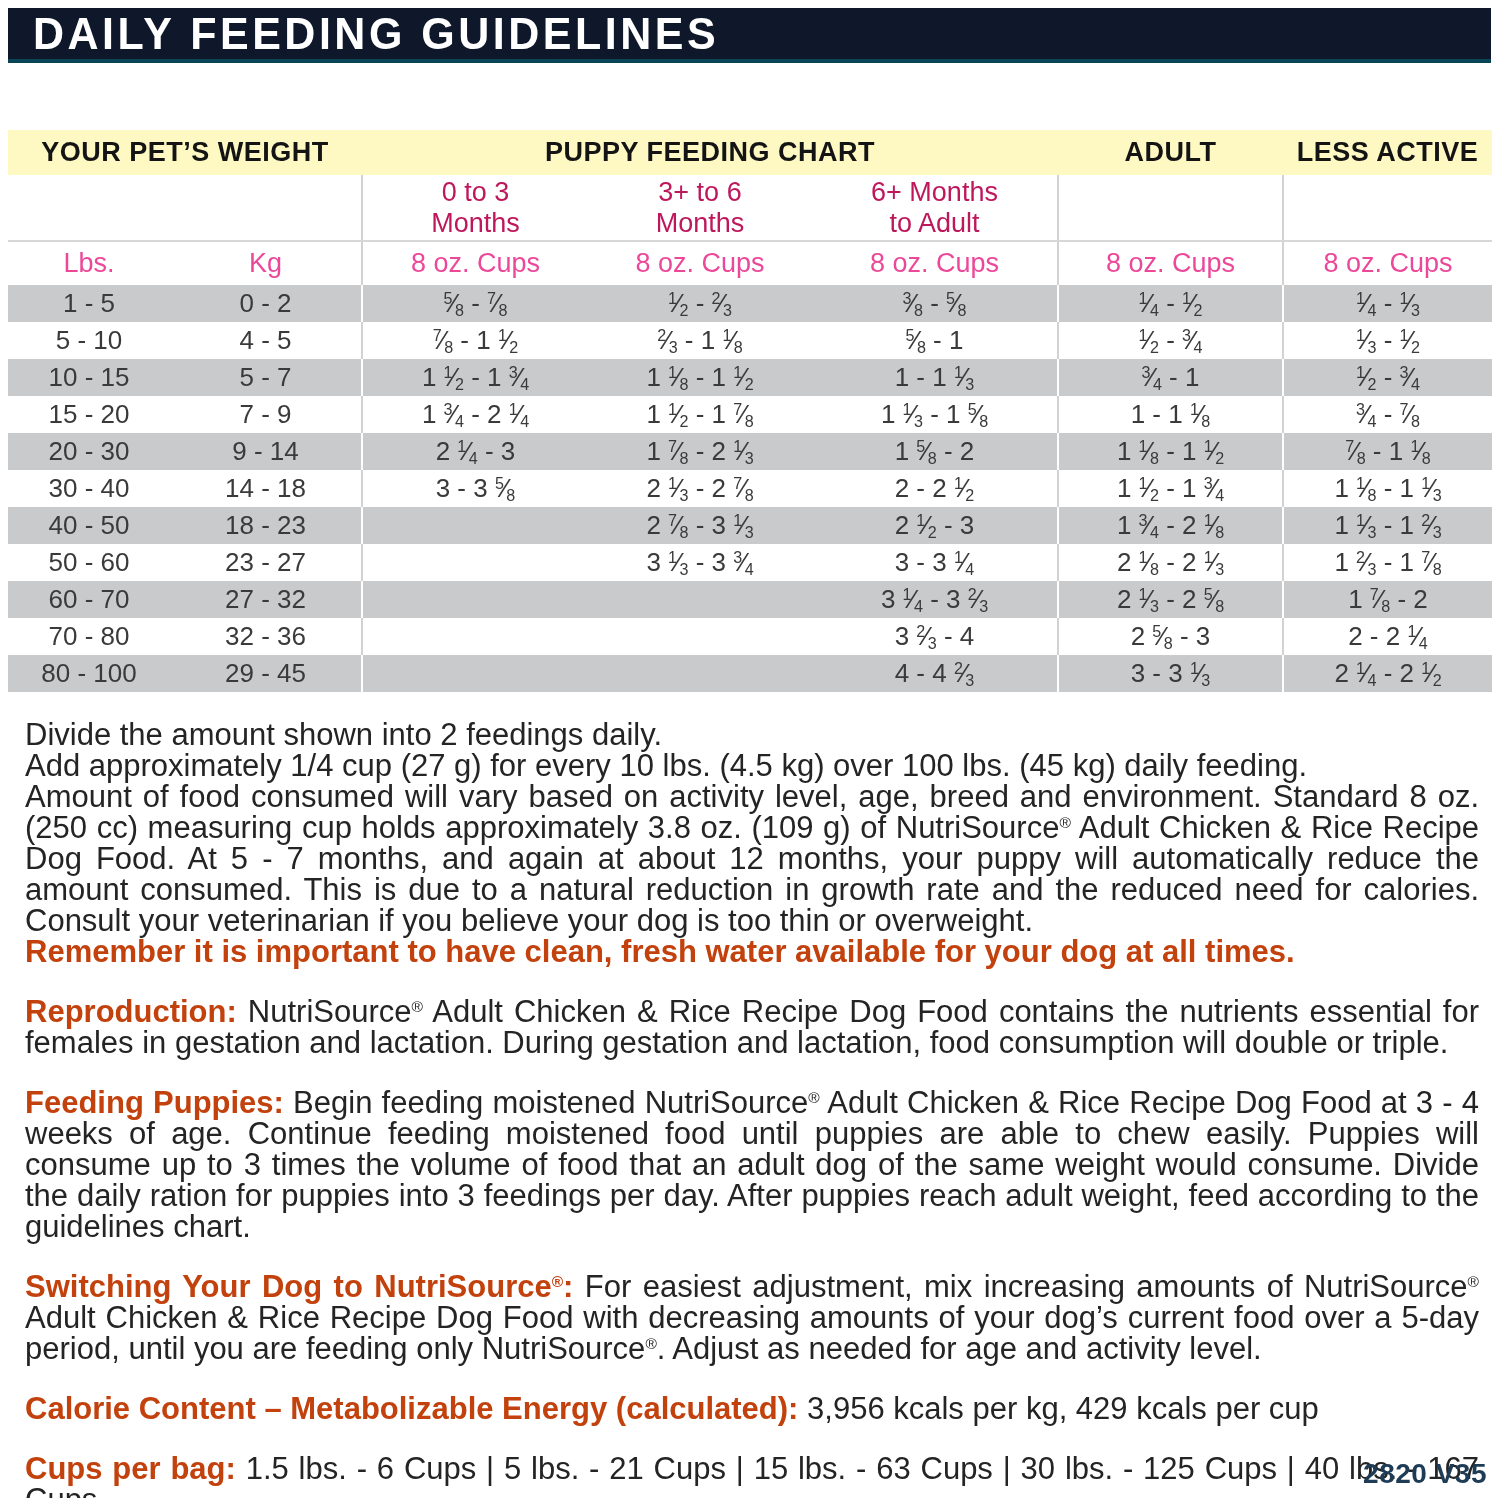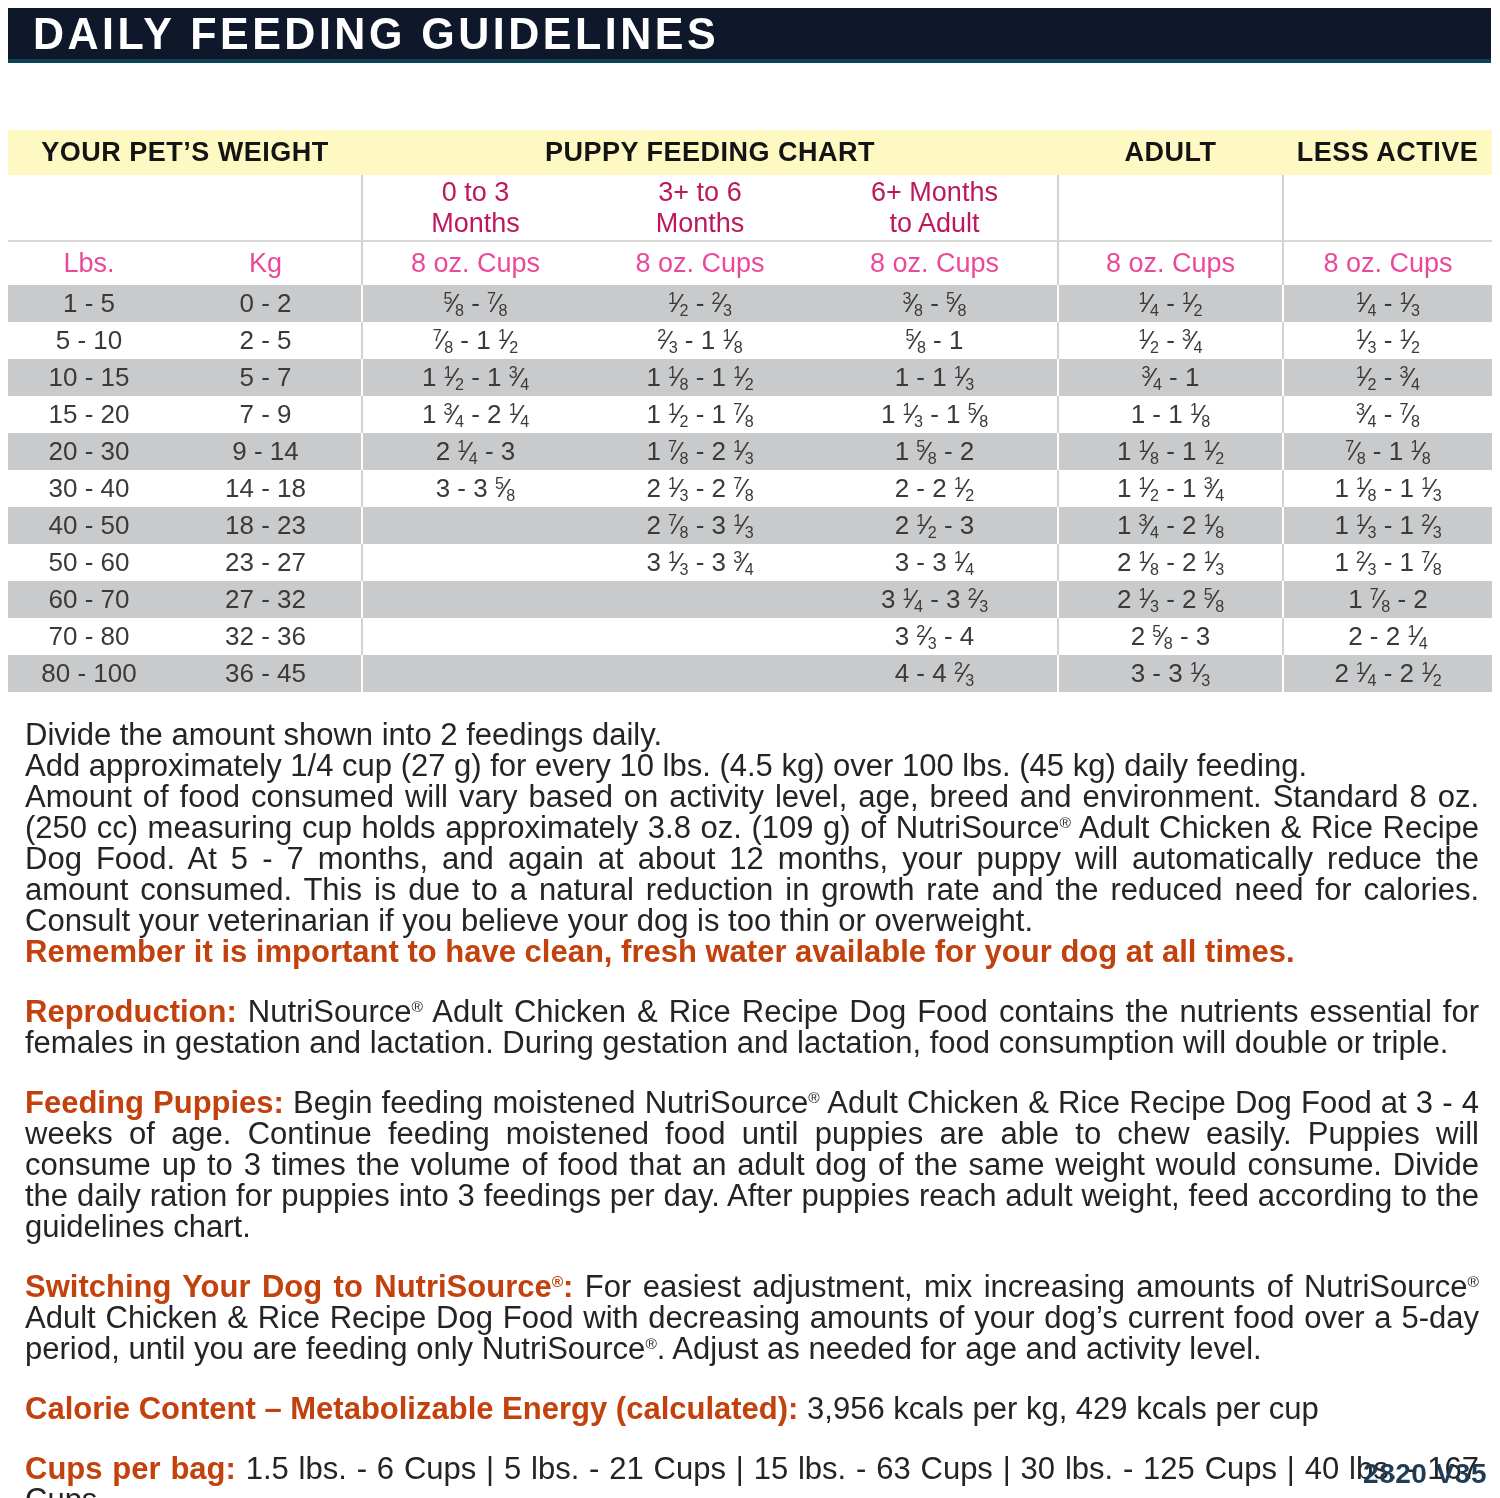--- a/index.html
+++ b/index.html
@@ -107,21 +107,21 @@
         <td>1 - 5</td>
         <td>0 - 2</td>
         <td class="bl"><span class="fr"><span class="fn">5</span><span class="fs">⁄</span><span class="fd">8</span></span> - <span class="fr"><span class="fn">7</span><span class="fs">⁄</span><span class="fd">8</span></span></td>
         <td><span class="fr"><span class="fn">1</span><span class="fs">⁄</span><span class="fd">2</span></span> - <span class="fr"><span class="fn">2</span><span class="fs">⁄</span><span class="fd">3</span></span></td>
         <td><span class="fr"><span class="fn">3</span><span class="fs">⁄</span><span class="fd">8</span></span> - <span class="fr"><span class="fn">5</span><span class="fs">⁄</span><span class="fd">8</span></span></td>
         <td class="bl"><span class="fr"><span class="fn">1</span><span class="fs">⁄</span><span class="fd">4</span></span> - <span class="fr"><span class="fn">1</span><span class="fs">⁄</span><span class="fd">2</span></span></td>
         <td class="bl"><span class="fr"><span class="fn">1</span><span class="fs">⁄</span><span class="fd">4</span></span> - <span class="fr"><span class="fn">1</span><span class="fs">⁄</span><span class="fd">3</span></span></td>
       </tr>
       <tr class="w">
         <td>5 - 10</td>
-        <td>2 - 5</td>
+        <td>4 - 5</td>
         <td class="bl"><span class="fr"><span class="fn">7</span><span class="fs">⁄</span><span class="fd">8</span></span> - 1 <span class="fr"><span class="fn">1</span><span class="fs">⁄</span><span class="fd">2</span></span></td>
         <td><span class="fr"><span class="fn">2</span><span class="fs">⁄</span><span class="fd">3</span></span> - 1 <span class="fr"><span class="fn">1</span><span class="fs">⁄</span><span class="fd">8</span></span></td>
         <td><span class="fr"><span class="fn">5</span><span class="fs">⁄</span><span class="fd">8</span></span> - 1</td>
         <td class="bl"><span class="fr"><span class="fn">1</span><span class="fs">⁄</span><span class="fd">2</span></span> - <span class="fr"><span class="fn">3</span><span class="fs">⁄</span><span class="fd">4</span></span></td>
         <td class="bl"><span class="fr"><span class="fn">1</span><span class="fs">⁄</span><span class="fd">3</span></span> - <span class="fr"><span class="fn">1</span><span class="fs">⁄</span><span class="fd">2</span></span></td>
       </tr>
       <tr class="g">
         <td>10 - 15</td>
         <td>5 - 7</td>
         <td class="bl">1 <span class="fr"><span class="fn">1</span><span class="fs">⁄</span><span class="fd">2</span></span> - 1 <span class="fr"><span class="fn">3</span><span class="fs">⁄</span><span class="fd">4</span></span></td>
@@ -188,21 +188,21 @@
         <td>70 - 80</td>
         <td>32 - 36</td>
         <td class="bl"></td>
         <td></td>
         <td>3 <span class="fr"><span class="fn">2</span><span class="fs">⁄</span><span class="fd">3</span></span> - 4</td>
         <td class="bl">2 <span class="fr"><span class="fn">5</span><span class="fs">⁄</span><span class="fd">8</span></span> - 3</td>
         <td class="bl">2 - 2 <span class="fr"><span class="fn">1</span><span class="fs">⁄</span><span class="fd">4</span></span></td>
       </tr>
       <tr class="g">
         <td>80 - 100</td>
-        <td>36 - 45</td>
+        <td>29 - 45</td>
         <td class="bl"></td>
         <td></td>
         <td>4 - 4 <span class="fr"><span class="fn">2</span><span class="fs">⁄</span><span class="fd">3</span></span></td>
         <td class="bl">3 - 3 <span class="fr"><span class="fn">1</span><span class="fs">⁄</span><span class="fd">3</span></span></td>
         <td class="bl">2 <span class="fr"><span class="fn">1</span><span class="fs">⁄</span><span class="fd">4</span></span> - 2 <span class="fr"><span class="fn">1</span><span class="fs">⁄</span><span class="fd">2</span></span></td>
       </tr>
     </tbody>
 </table>
 
 <div class="content">

